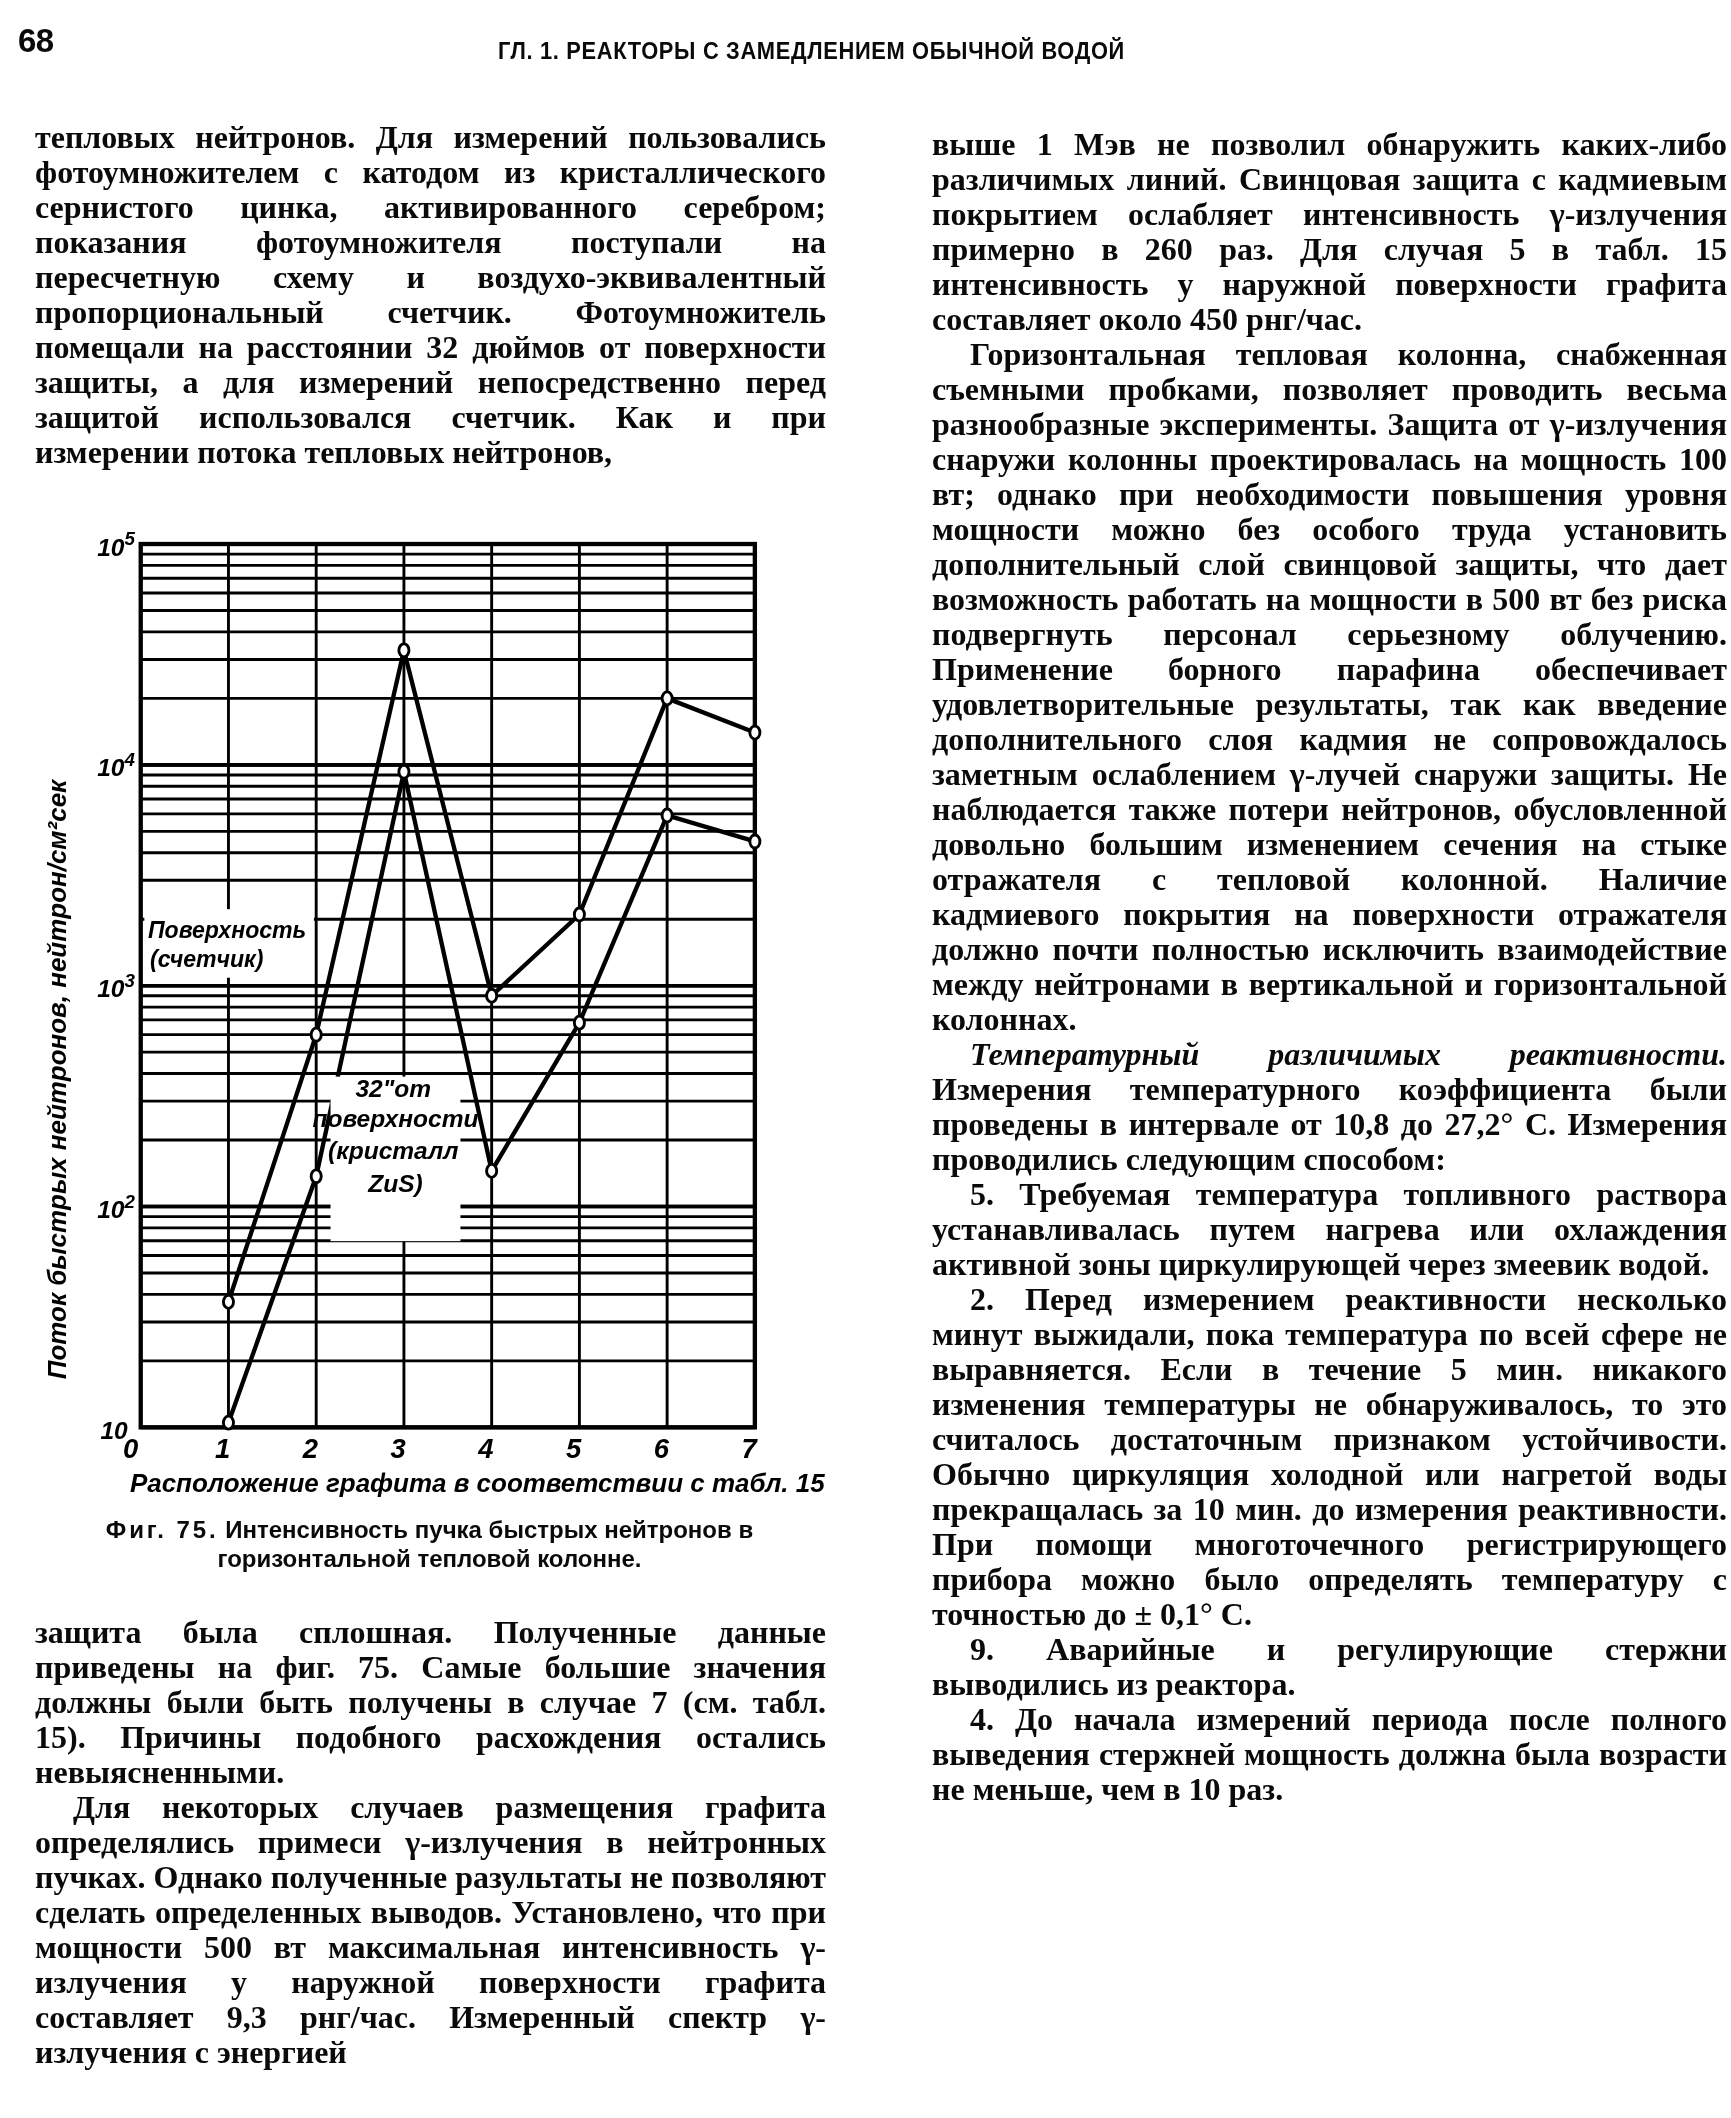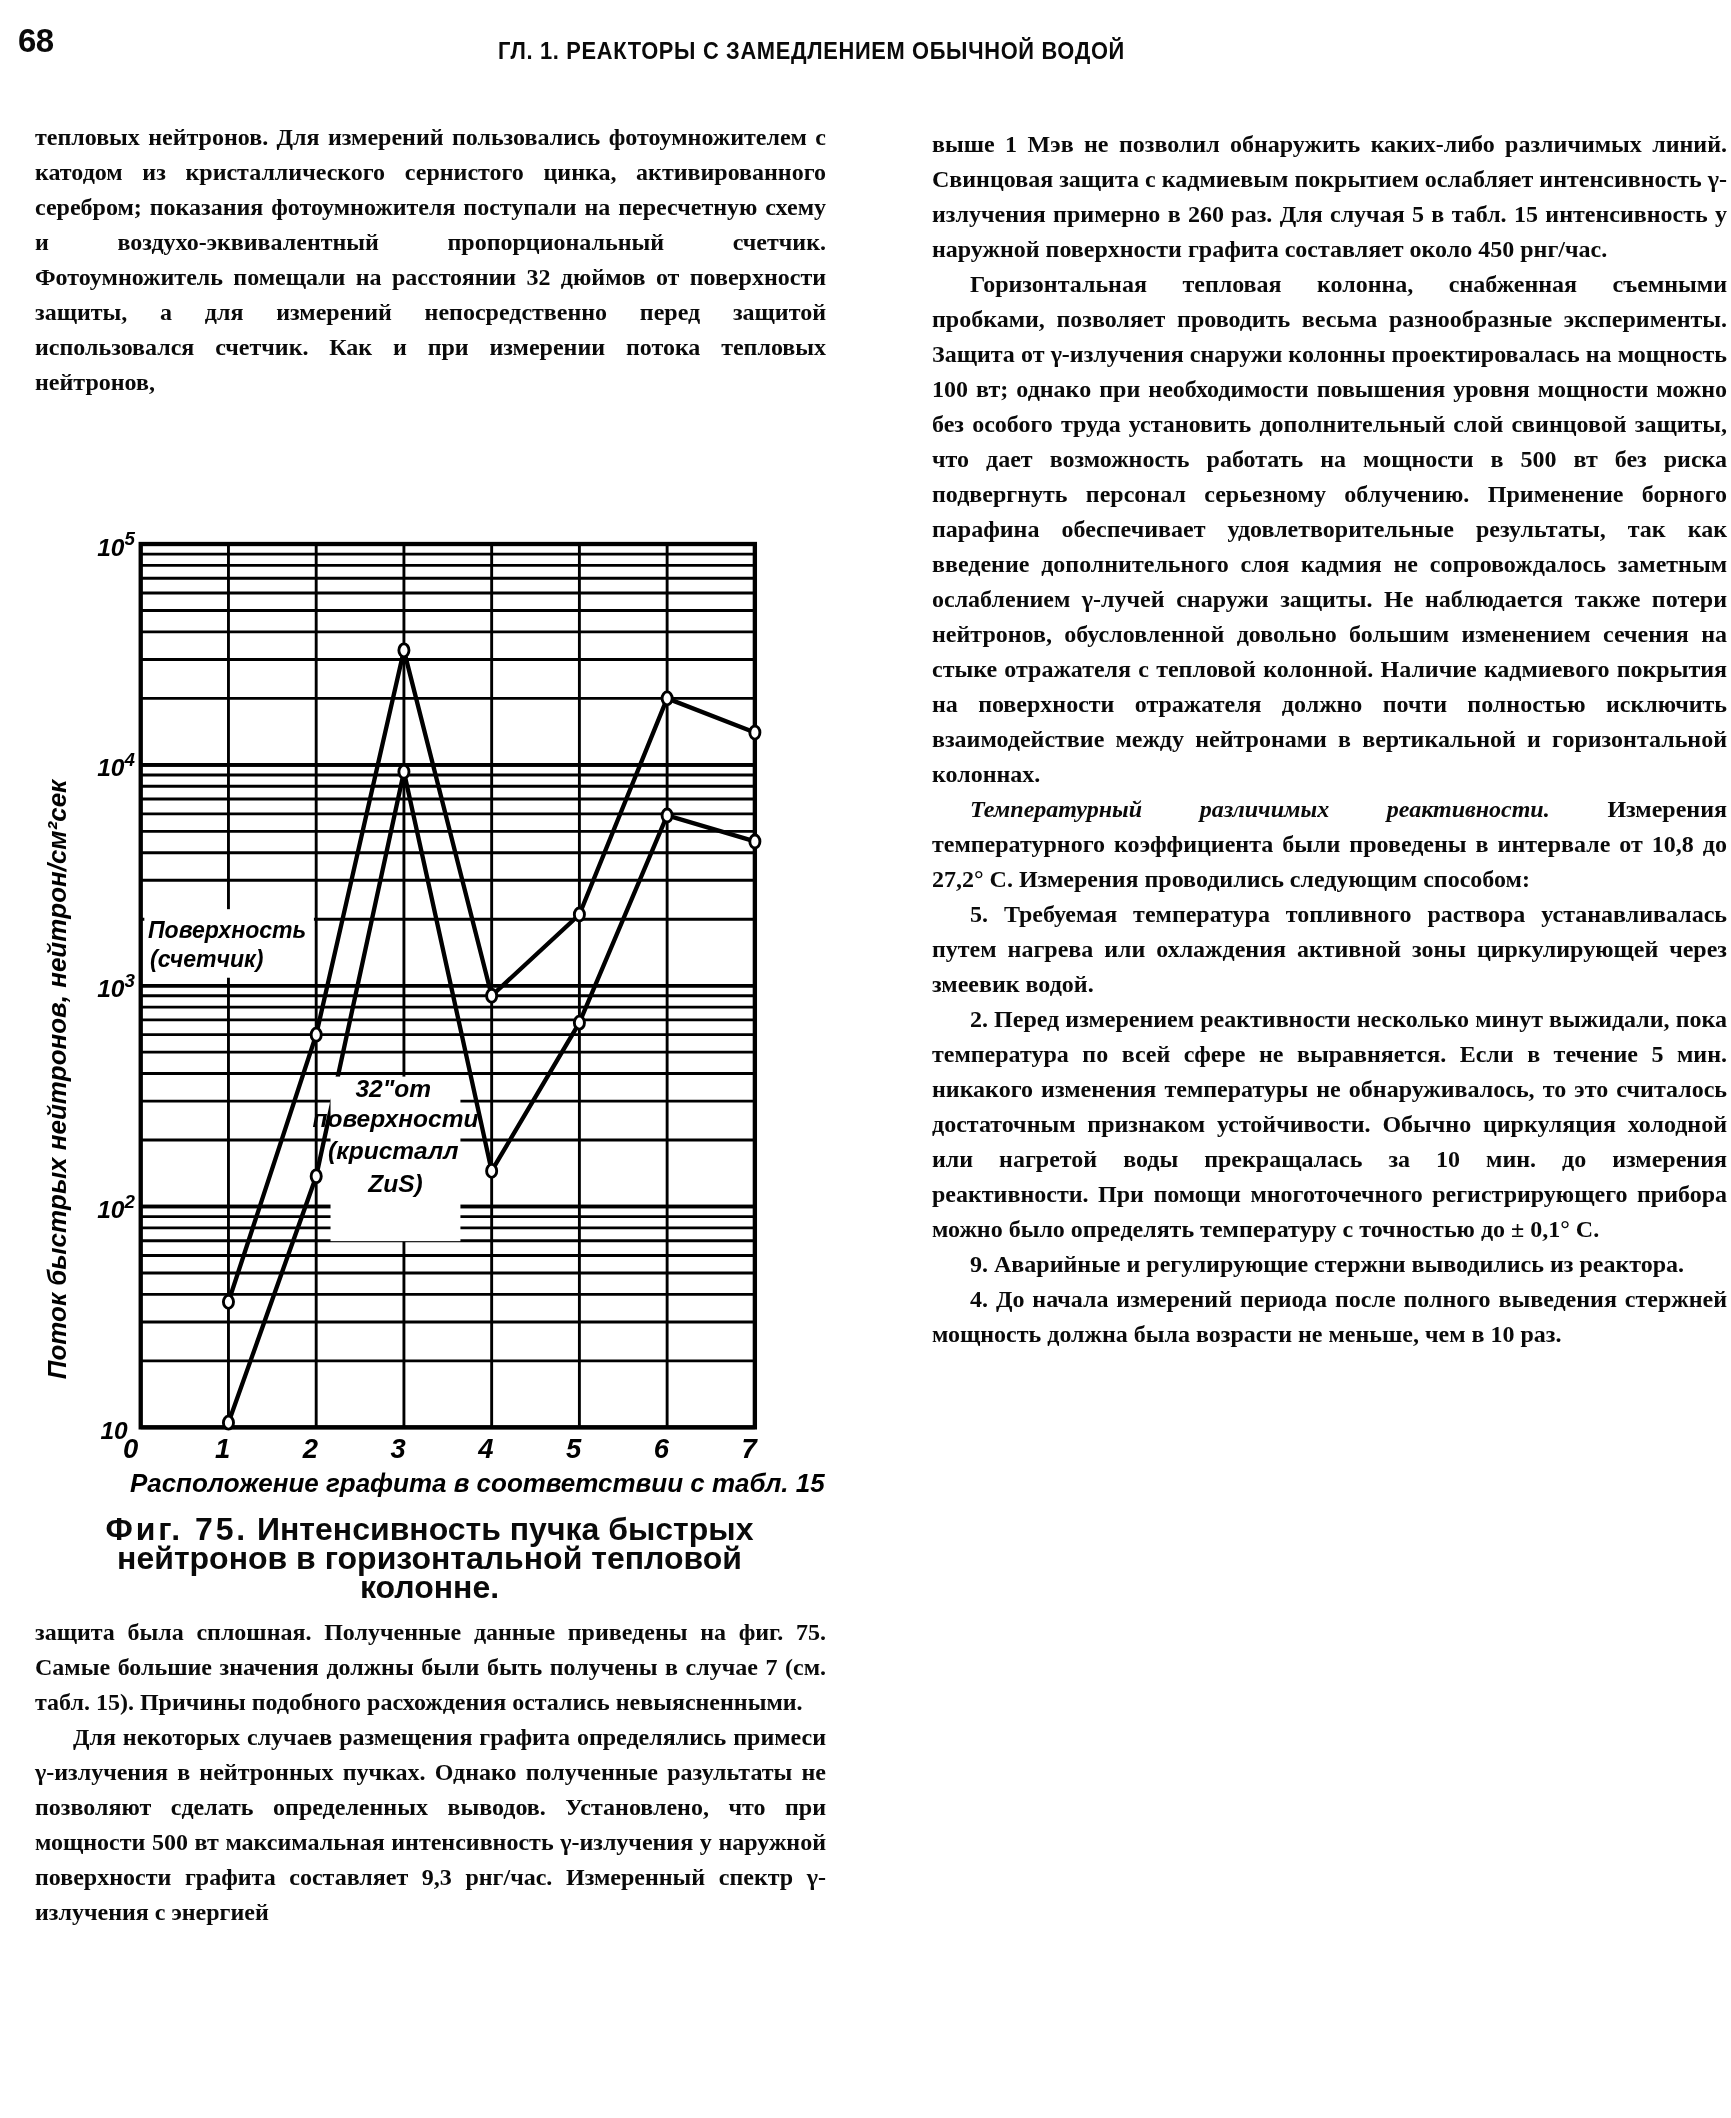--- a/index.html
+++ b/index.html
@@ -12,33 +12,33 @@
     position: absolute; left: 18px; top: 21.6px;
     font-family: "Liberation Sans", sans-serif; font-weight: bold;
     font-size: 33px; letter-spacing: -0.7px;
   }
   .running-head {
     position: absolute; left: 498px; top: 38px;
     font-family: "Liberation Sans", sans-serif; font-weight: bold;
     font-size: 23px; letter-spacing: 0.7px; transform: scaleX(0.95); transform-origin: left;
   }
   .col {
-    position: absolute; font-size: 24px; line-height: 35px;
+    position: absolute; font-size: 32px; line-height: 35px;
     text-align: justify; font-weight: bold;
   }
   .col p { margin: 0; }
   .col .indent { text-indent: 38px; }
   .col-left-top { left: 35px; top: 120px; width: 791px; }
   .col-left-bottom { left: 35px; top: 1615px; width: 791px; }
   .col-right { left: 932px; top: 127px; width: 795px; }
   .italic { font-style: italic; font-weight: bold; }
   .caption {
     position: absolute; left: 58px; top: 1515px; width: 743px;
     font-family: "Liberation Sans", sans-serif; font-weight: bold;
-    font-size: 32px; line-height: 29px; text-align: center;
+    font-size: 24px; line-height: 29px; text-align: center;
   }
   .caption .fig-label { letter-spacing: 2.9px; }
   .chart-wrap { position: absolute; left: 0; top: 505px; width: 866px; height: 996px; }
   svg text { font-family: "Liberation Sans", sans-serif; font-style: italic; font-weight: bold; }
 </style>
 </head>
 <body>
 
 <div class="page-number">68</div>
 <div class="running-head">ГЛ. 1. РЕАКТОРЫ С ЗАМЕДЛЕНИЕМ ОБЫЧНОЙ ВОДОЙ</div>

